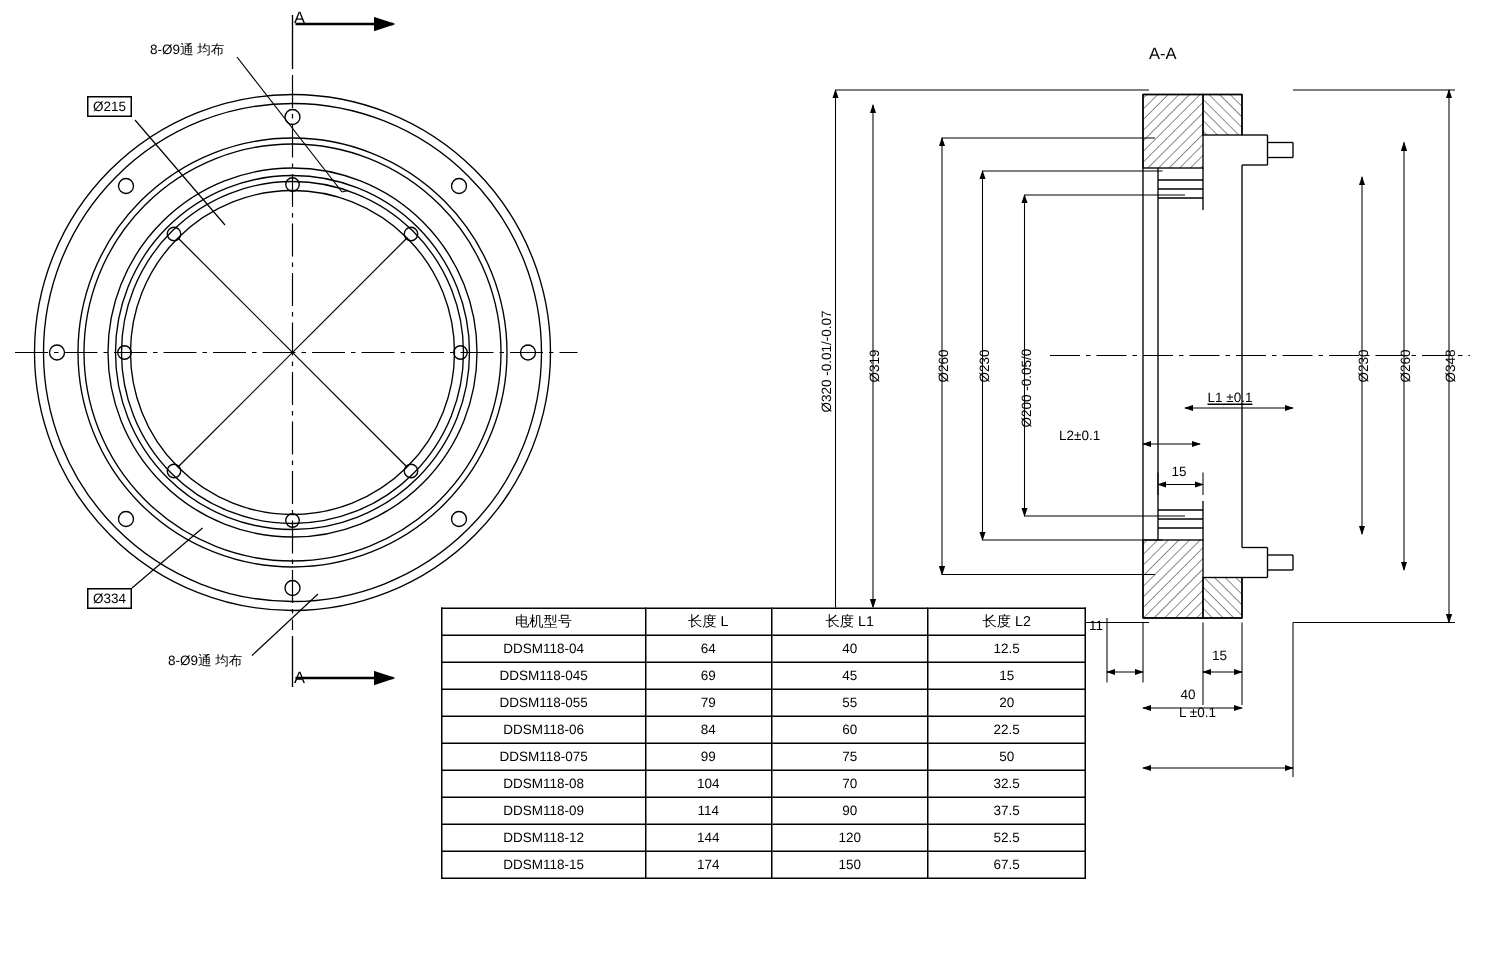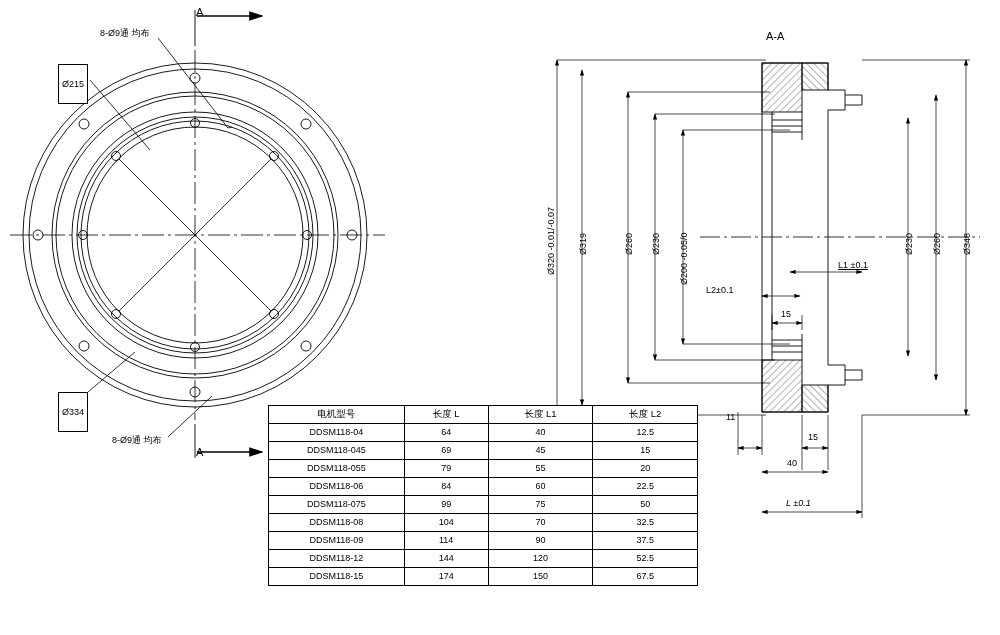--- a/index.html
+++ b/index.html
@@ -2,24 +2,24 @@
 <html><head>
 <meta charset="utf-8">
 <style>
   html,body{margin:0;padding:0;background:#ffffff;}
   body{width:1000px;height:635px;position:relative;overflow:hidden;
        font-family:"Liberation Sans",sans-serif;color:#000;}
   #sheet{position:absolute;left:0;top:0;width:1000px;height:635px;}
   svg{position:absolute;left:0;top:0;}
   .lbl{position:absolute;font-size:9px;color:#000;white-space:nowrap;}
   .lblbox{position:absolute;font-size:9px;color:#000;white-space:nowrap;
-          border:1px solid #000;padding:14px 3px;background:#fff;}
+          border:1px solid #000;padding:1px 3px;background:#fff;}
   .vert{transform-origin:0 0;}
   
-  #spec-table{position:absolute;left:268px;top:405px;width:430px;
+  #spec-table{position:absolute;left:294px;top:405px;width:430px;
               border-collapse:collapse;font-size:9px;background:#fff;}
   #spec-table td,#spec-table th{border:1px solid #000;text-align:center;
               padding:1px 0 2px 0;height:14px;font-weight:normal;}
   #spec-table th{font-size:9.5px;}
   #spec-table td.model{letter-spacing:0px;}
   .col1{width:130px;}
   .col2{width:80px;}
   .col3{width:100px;margin-top:19px;}
   .col4{width:100px;}
 </style>
@@ -211,27 +211,27 @@
 
   <div class="lbl vert" style="left:546px;top:275px;transform:rotate(-90deg);">Ø320 -0.01/-0.07</div>
   <div class="lbl vert" style="left:578px;top:255px;transform:rotate(-90deg);">Ø319</div>
   <div class="lbl vert" style="left:624px;top:255px;transform:rotate(-90deg);">Ø260</div>
   <div class="lbl vert" style="left:651px;top:255px;transform:rotate(-90deg);">Ø230</div>
   <div class="lbl vert" style="left:679px;top:285px;transform:rotate(-90deg);">Ø200 -0.05/0</div>
   <div class="lbl vert" style="left:904px;top:255px;transform:rotate(-90deg);">Ø230</div>
   <div class="lbl vert" style="left:932px;top:255px;transform:rotate(-90deg);">Ø260</div>
   <div class="lbl vert" style="left:962px;top:255px;transform:rotate(-90deg);">Ø348</div>
 
-  <div class="lbl" style="left:838px;top:260px;text-decoration:underline;">L1 ±0.1</div>
+  <div class="lbl" style="left:805px;top:260px;text-decoration:underline;">L1 ±0.1</div>
   <div class="lbl" style="left:706px;top:285px;">L2±0.1</div>
   <div class="lbl" style="left:781px;top:309px;">15</div>
   <div class="lbl" style="left:808px;top:432px;">15</div>
   <div class="lbl" style="left:726px;top:412px;">11</div>
   <div class="lbl" style="left:787px;top:458px;">40</div>
-  <div class="lbl" style="left:786px;top:498px;font-style:italic;">L ±0.1</div>
+  <div class="lbl" style="left:786px;top:470px;">L ±0.1</div>
 
   <table id="spec-table">
     <thead>
       <tr>
         <th class="col1">电机型号</th>
         <th class="col2">长度 L</th>
         <th class="col3">长度 L1</th>
         <th class="col4">长度 L2</th>
       </tr>
     </thead>

